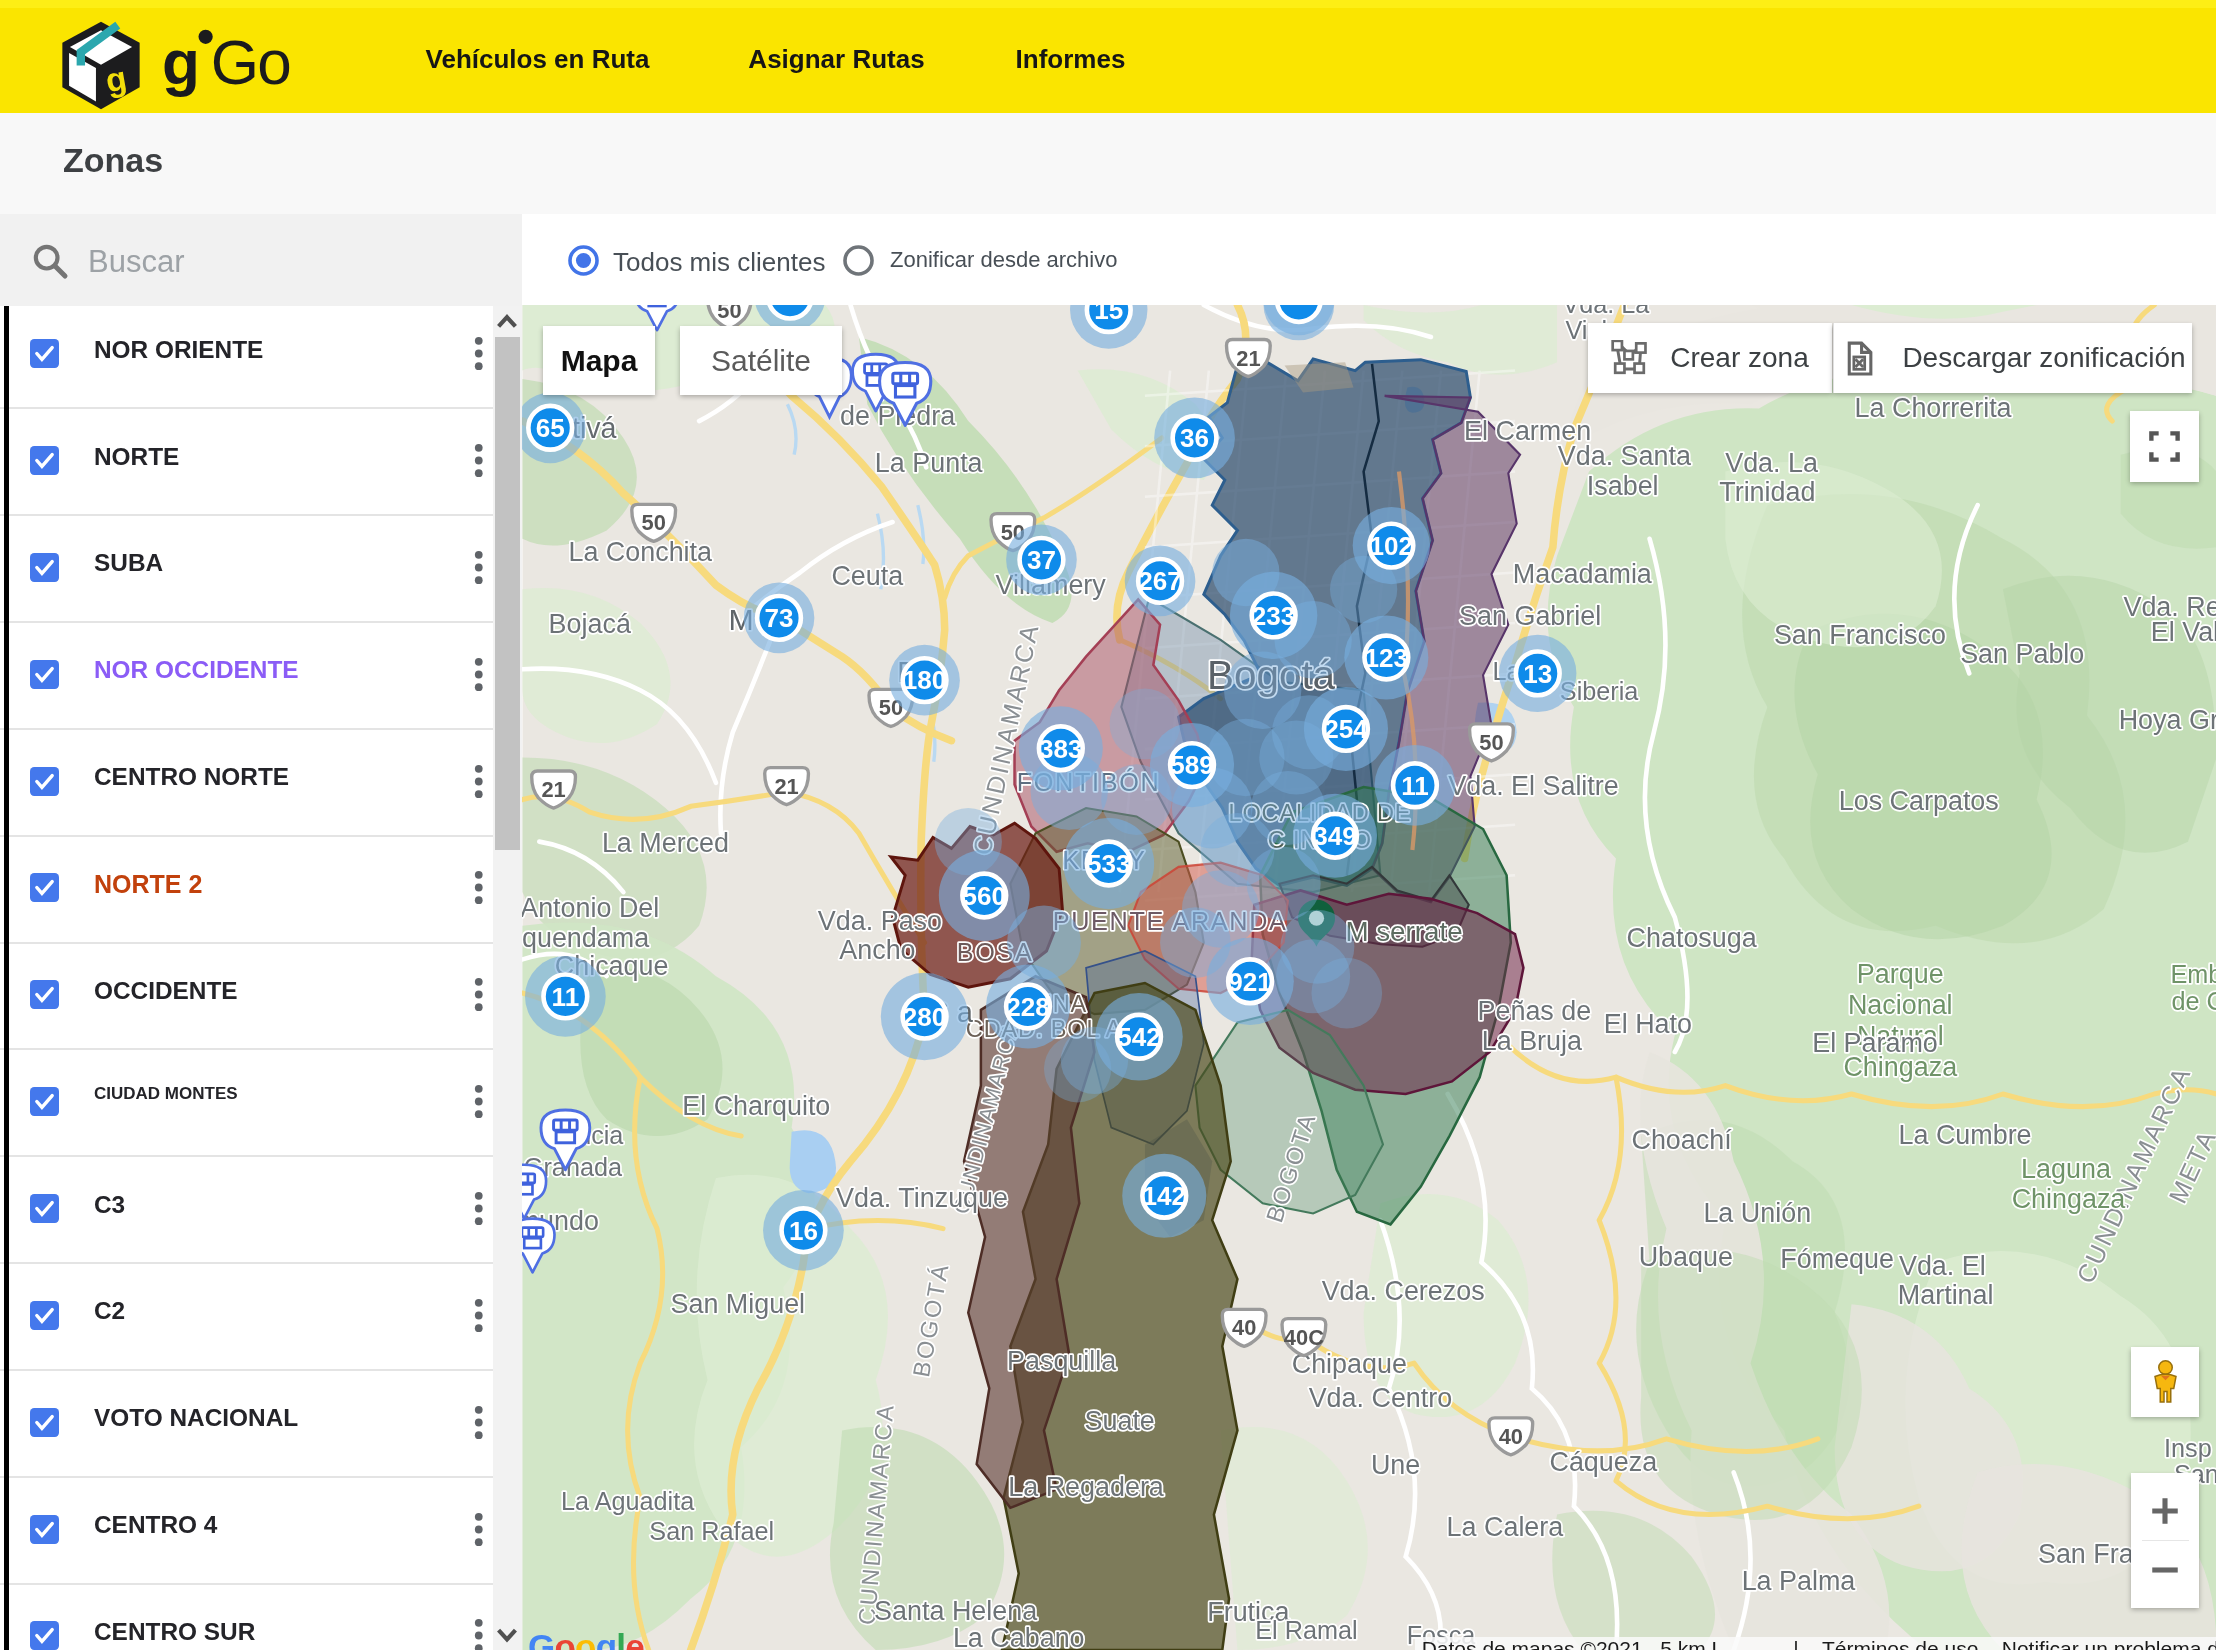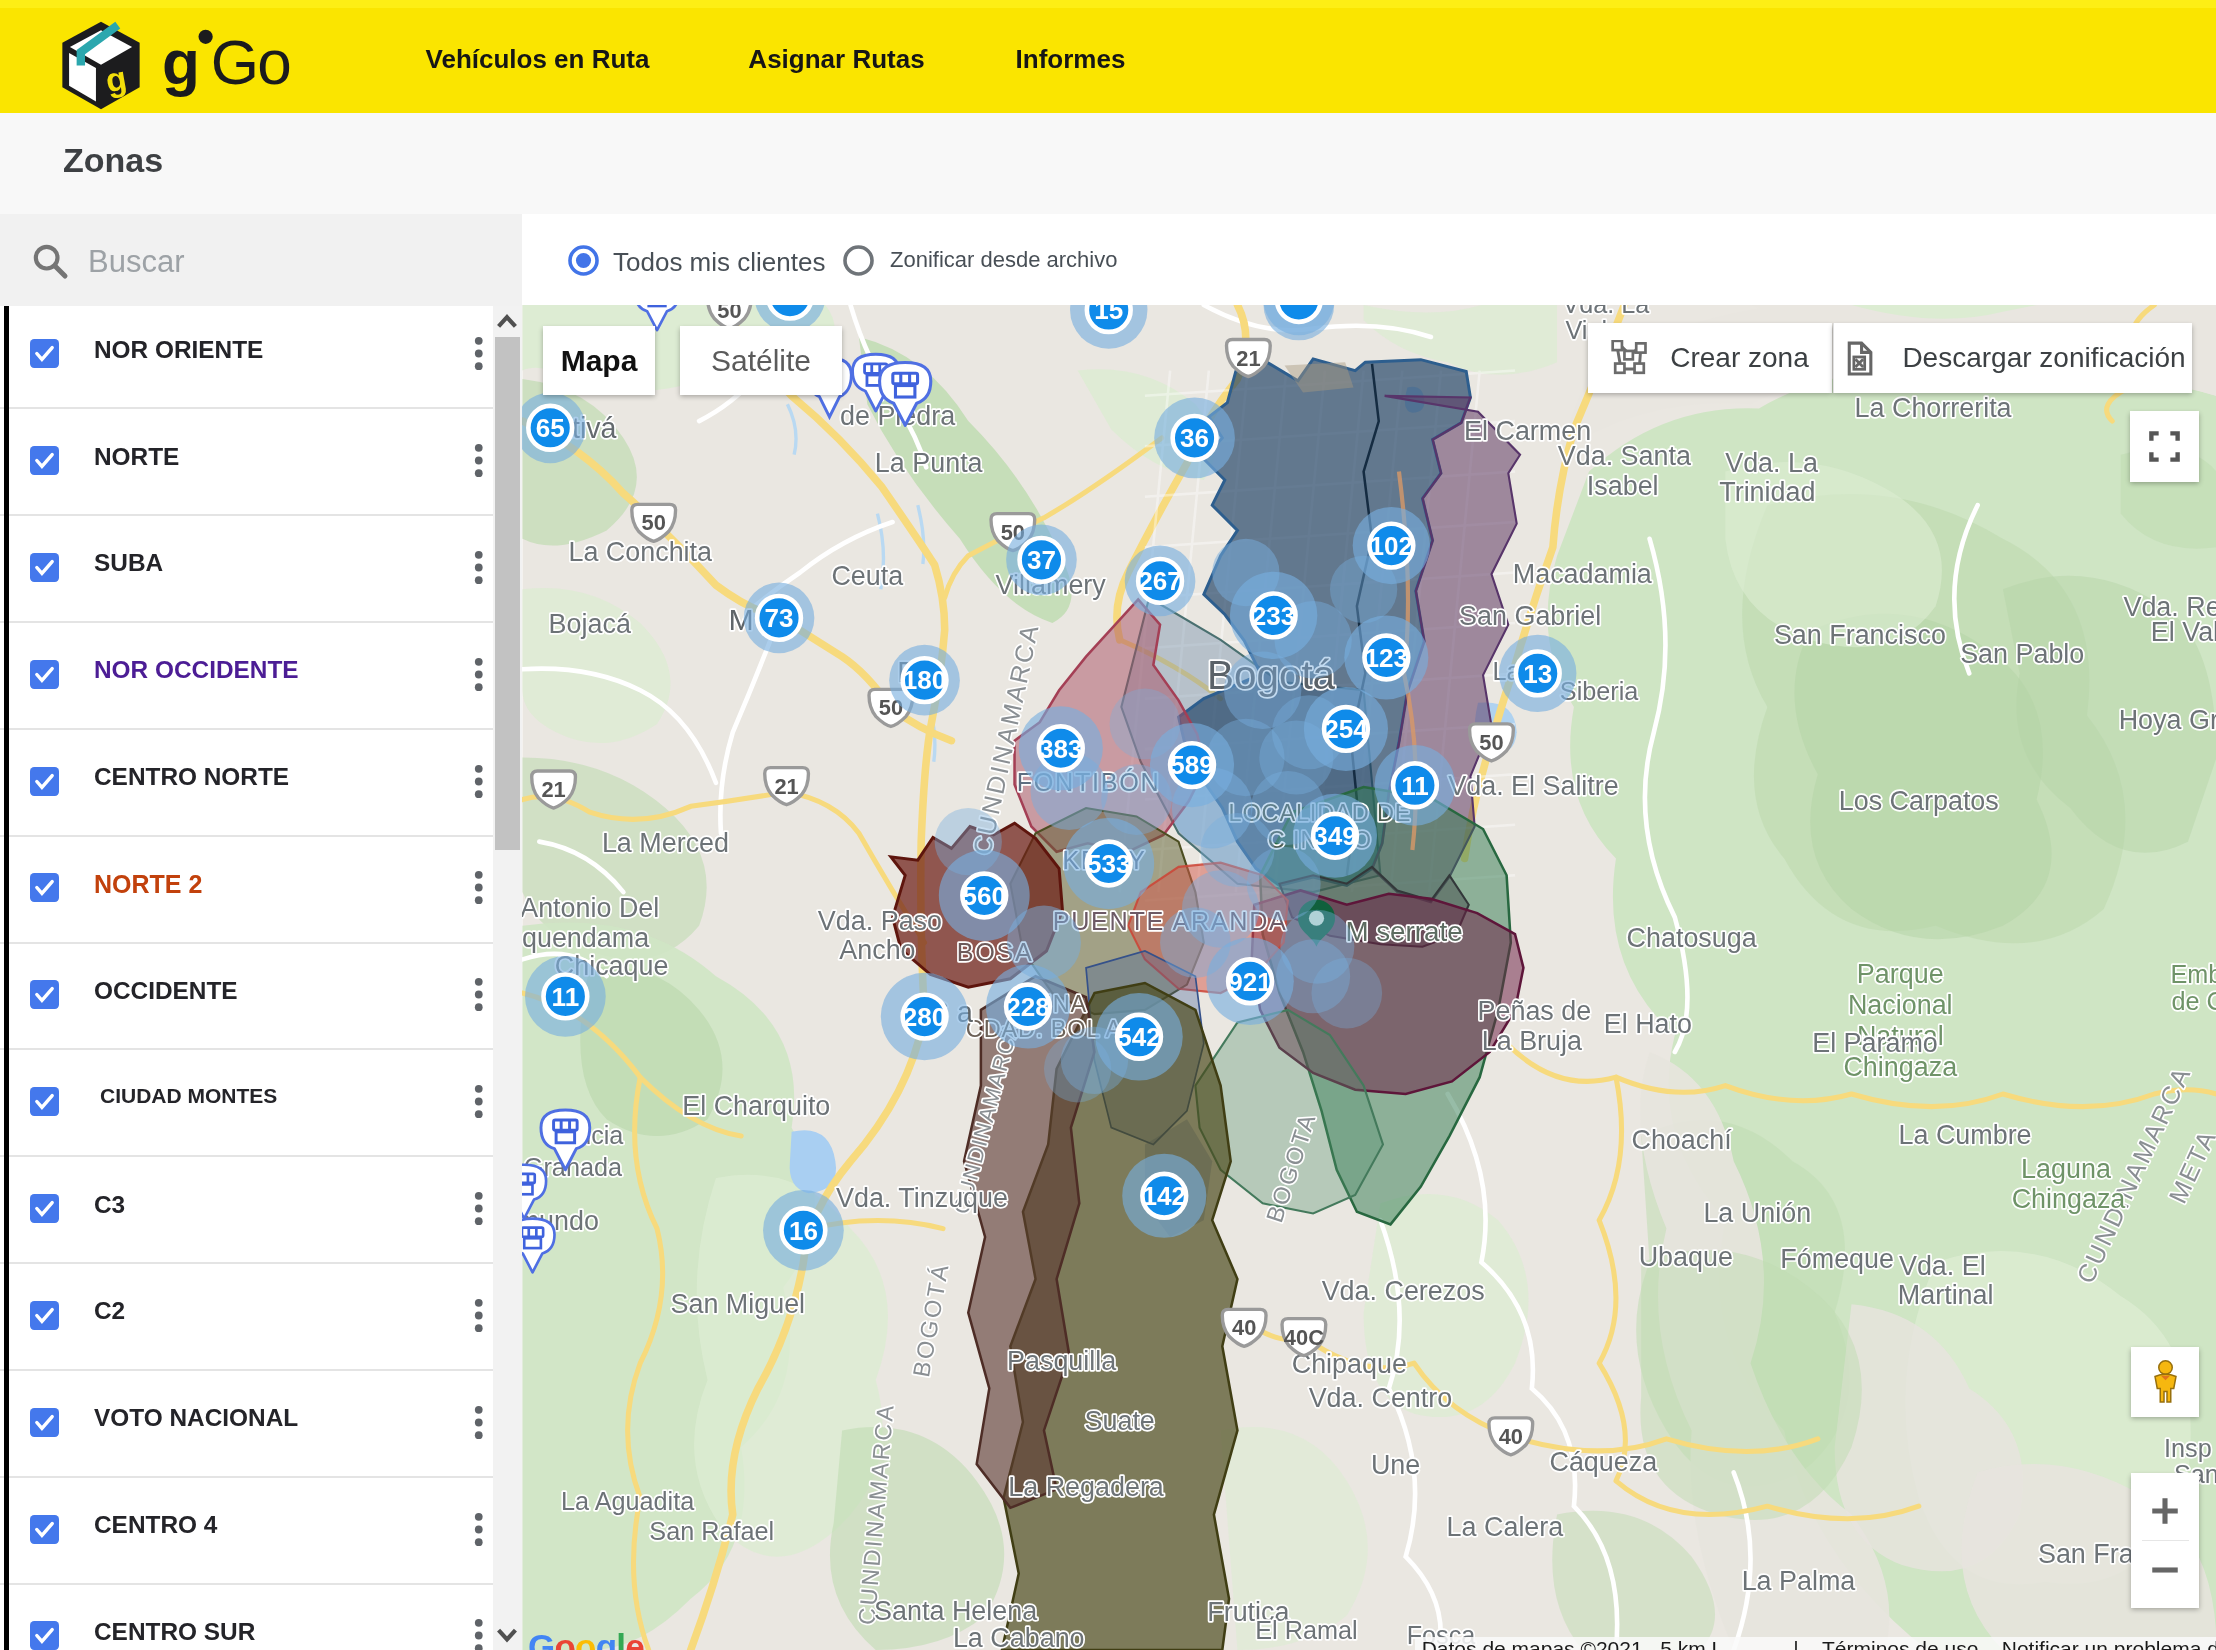--- a/index.html
+++ b/index.html
@@ -63,21 +63,21 @@
 <svg class="abs" style="left:472px;top:548px;" width="13.5" height="39" viewBox="0 0 16 46">
     <circle cx="8" cy="8" r="4.6" fill="#5f6368"></circle>
     <circle cx="8" cy="23" r="4.6" fill="#5f6368"></circle>
     <circle cx="8" cy="38" r="4.6" fill="#5f6368"></circle>
   </svg>
 <div class="abs" style="left:0;top:728px;width:493px;height:1.7px;background:#e4e4e4;"></div>
 <div class="abs" style="left:29.5px;top:660px;width:29px;height:29px;background:#4478ec;border-radius:4.2px;"></div>
 <svg class="abs" style="left:29.5px;top:660px;" width="29" height="29" viewBox="0 0 34 34">
     <path d="M 8 17 L 14 24 L 26 10" fill="none" stroke="#ffffff" stroke-width="4" stroke-linecap="round"></path>
   </svg>
-<div class="abs" style="left:94px;top:656px;font-size:24.4px;font-weight:bold;color:#4c1d95;letter-spacing:0;">NOR OCCIDENTE</div>
+<div class="abs" style="left:94px;top:656px;font-size:24.4px;font-weight:bold;color:#8b5cf6;letter-spacing:0;">NOR OCCIDENTE</div>
 <svg class="abs" style="left:472px;top:655px;" width="13.5" height="39" viewBox="0 0 16 46">
     <circle cx="8" cy="8" r="4.6" fill="#5f6368"></circle>
     <circle cx="8" cy="23" r="4.6" fill="#5f6368"></circle>
     <circle cx="8" cy="38" r="4.6" fill="#5f6368"></circle>
   </svg>
 <div class="abs" style="left:0;top:835px;width:493px;height:1.7px;background:#e4e4e4;"></div>
 <div class="abs" style="left:29.5px;top:767px;width:29px;height:29px;background:#4478ec;border-radius:4.2px;"></div>
 <svg class="abs" style="left:29.5px;top:767px;" width="29" height="29" viewBox="0 0 34 34">
     <path d="M 8 17 L 14 24 L 26 10" fill="none" stroke="#ffffff" stroke-width="4" stroke-linecap="round"></path>
   </svg>
@@ -107,21 +107,21 @@
 <svg class="abs" style="left:472px;top:975px;" width="13.5" height="39" viewBox="0 0 16 46">
     <circle cx="8" cy="8" r="4.6" fill="#5f6368"></circle>
     <circle cx="8" cy="23" r="4.6" fill="#5f6368"></circle>
     <circle cx="8" cy="38" r="4.6" fill="#5f6368"></circle>
   </svg>
 <div class="abs" style="left:0;top:1155px;width:493px;height:1.7px;background:#e4e4e4;"></div>
 <div class="abs" style="left:29.5px;top:1087px;width:29px;height:29px;background:#4478ec;border-radius:4.2px;"></div>
 <svg class="abs" style="left:29.5px;top:1087px;" width="29" height="29" viewBox="0 0 34 34">
     <path d="M 8 17 L 14 24 L 26 10" fill="none" stroke="#ffffff" stroke-width="4" stroke-linecap="round"></path>
   </svg>
-<div class="abs" style="left:94px;top:1084px;font-size:21px;font-weight:bold;color:#242429;letter-spacing:0;margin-left:6px;">CIUDAD MONTES</div>
+<div class="abs" style="left:94px;top:1084px;font-size:17px;font-weight:bold;color:#242429;letter-spacing:0;">CIUDAD MONTES</div>
 <svg class="abs" style="left:472px;top:1082px;" width="13.5" height="39" viewBox="0 0 16 46">
     <circle cx="8" cy="8" r="4.6" fill="#5f6368"></circle>
     <circle cx="8" cy="23" r="4.6" fill="#5f6368"></circle>
     <circle cx="8" cy="38" r="4.6" fill="#5f6368"></circle>
   </svg>
 <div class="abs" style="left:0;top:1262px;width:493px;height:1.7px;background:#e4e4e4;"></div>
 <div class="abs" style="left:29.5px;top:1194px;width:29px;height:29px;background:#4478ec;border-radius:4.2px;"></div>
 <svg class="abs" style="left:29.5px;top:1194px;" width="29" height="29" viewBox="0 0 34 34">
     <path d="M 8 17 L 14 24 L 26 10" fill="none" stroke="#ffffff" stroke-width="4" stroke-linecap="round"></path>
   </svg>

